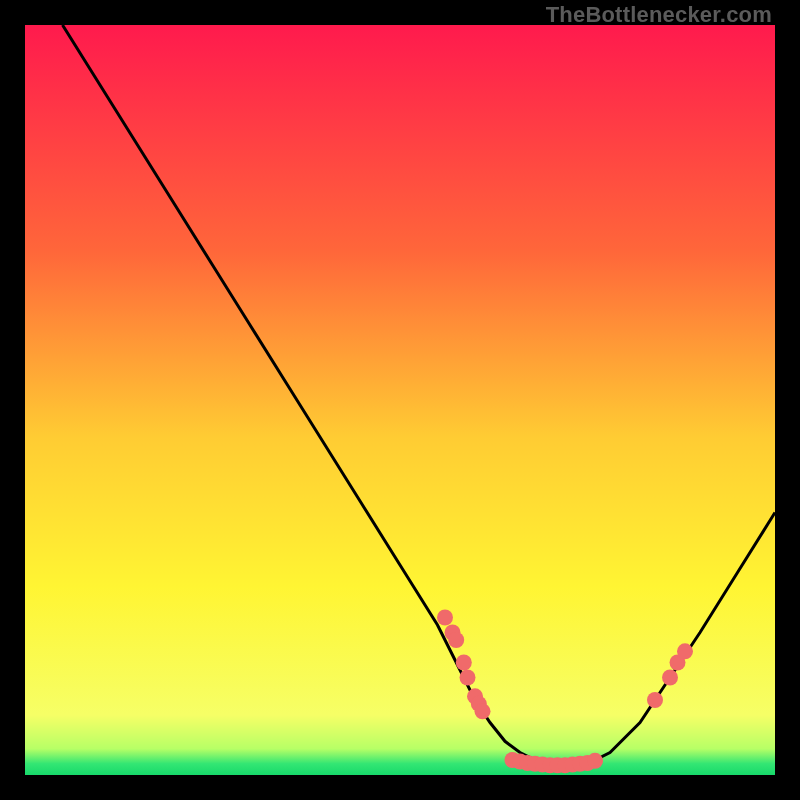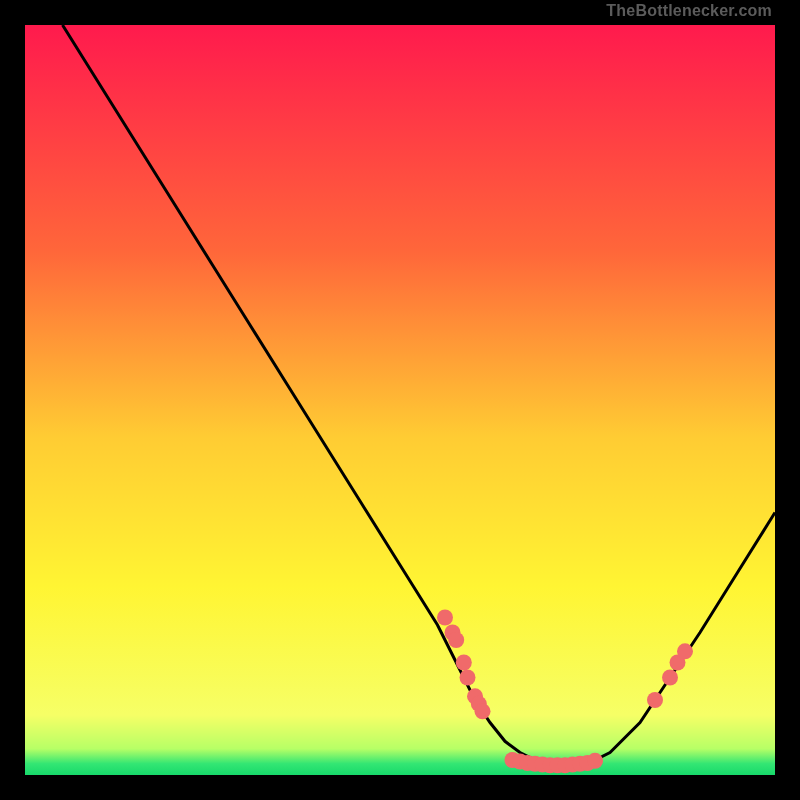--- a/index.html
+++ b/index.html
@@ -24,21 +24,21 @@
     left: 0;
     top: 0;
     width: 750px;
     height: 750px;
   }
   .watermark {
     position: absolute;
     top: 2px;
     right: 28px;
     color: #5b5b5b;
-    font-size: 16px;
+    font-size: 22px;
     font-weight: 600;
     letter-spacing: 0.2px;
   }
 </style>
 </head>
 <body>
 
 <div class="watermark">TheBottlenecker.com</div>
 
 <div class="frame">

